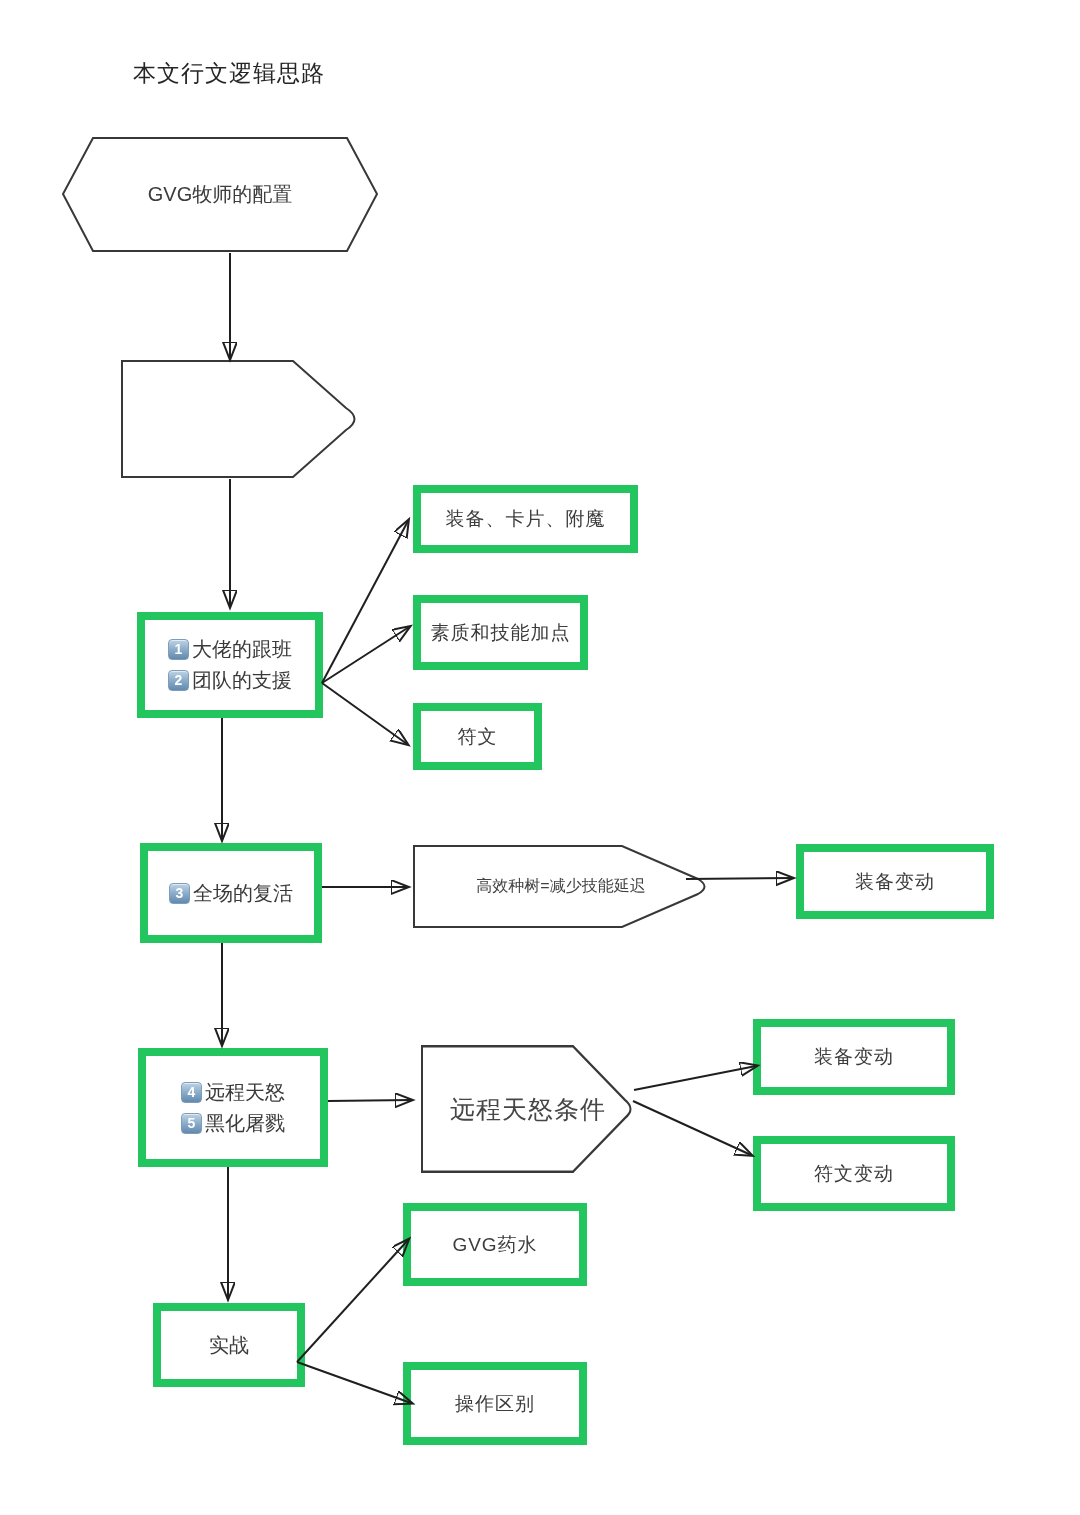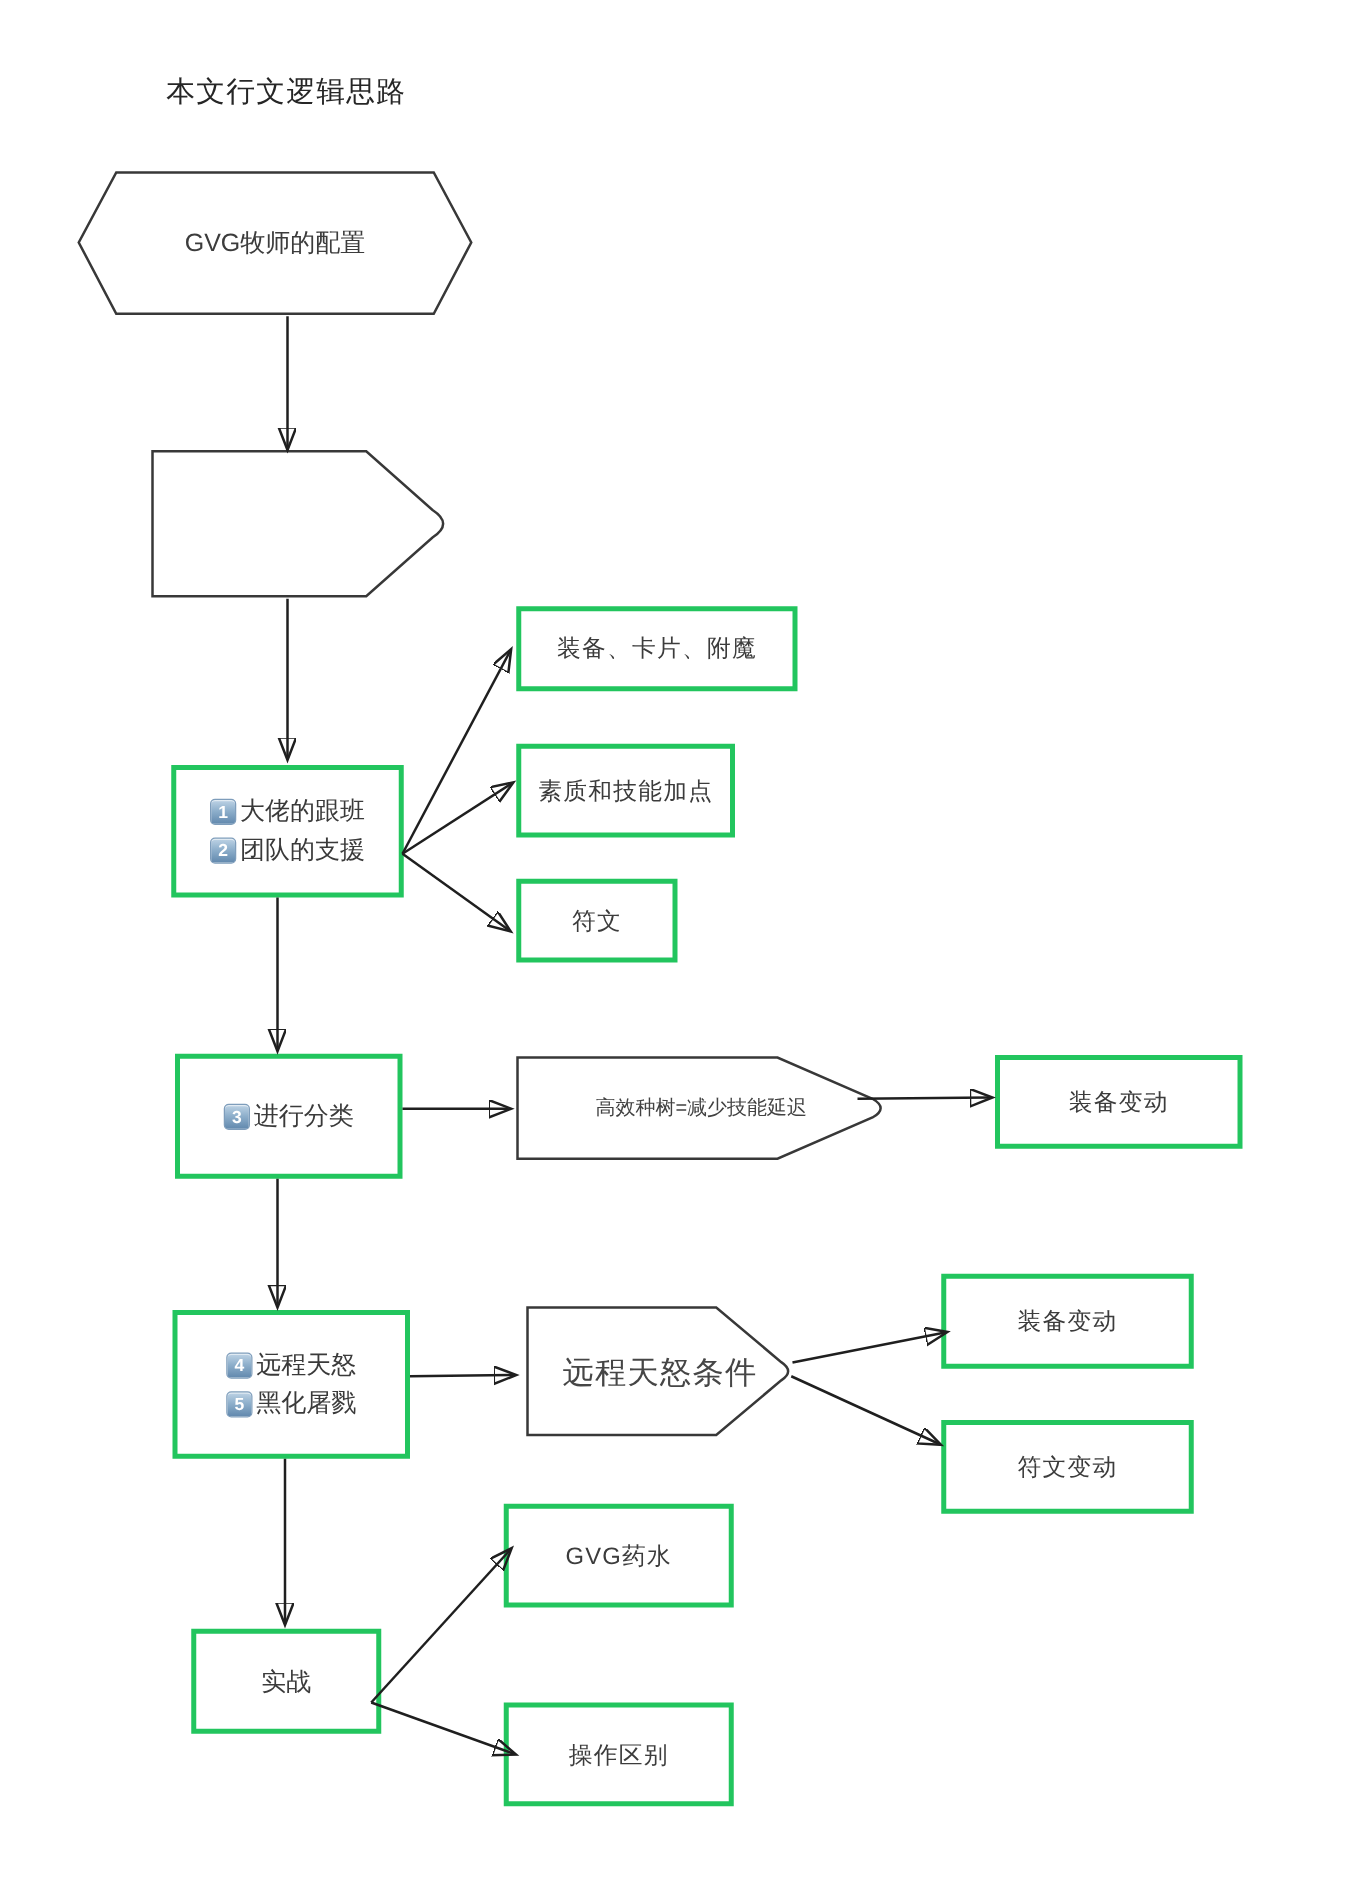--- a/index.html
+++ b/index.html
@@ -6,21 +6,21 @@
   .canvas{
     position:relative;width:1080px;height:1515px;background:#ffffff;
     font-family:"Liberation Sans","DejaVu Sans",sans-serif;
     color:#333;overflow:hidden;
   }
   .title{
     position:absolute;left:133px;top:58px;font-size:23px;color:#262626;
     letter-spacing:1px;white-space:nowrap;
   }
   .node{position:absolute;display:flex;align-items:center;justify-content:center;box-sizing:border-box;}
-  .rect{border:4px solid #22c55e;background:#ffffff;}
+  .rect{border:8px solid #22c55e;background:#ffffff;}
   .shaped{background:transparent;}
   .shape{position:absolute;left:0;top:0;width:100%;height:100%;overflow:visible;}
   .shape path,.shape polygon{fill:#ffffff;stroke:#383838;stroke-width:2;}
   .lbl{position:relative;z-index:1;text-align:left;color:#3c3c3c;}
   .lbl-20{font-size:20px;}
   .lbl-19{font-size:19px;letter-spacing:1px;}
   .lbl-big{font-size:26px;color:#4f4f4f;letter-spacing:2px;line-height:33px;}
   .lbl-wrath{font-size:25px;color:#464646;letter-spacing:1px;}
   .lbl-tree{font-size:16px;color:#424242;}
   .group{flex-direction:column;}
@@ -72,21 +72,21 @@
   <div class="node rect" style="left:413px;top:595px;width:175px;height:75px">
     <span class="lbl lbl-19">素质和技能加点</span>
   </div>
   <div class="node rect" style="left:413px;top:703px;width:129px;height:67px">
     <span class="lbl lbl-19">符文</span>
   </div>
 
   <div class="node rect group" style="left:140px;top:843px;width:182px;height:100px">
     <div class="gline">
       <span class="badge">3</span>
-      <span>进行分类</span>
+      <span>全场的复活</span>
     </div>
   </div>
 
   <div class="node shaped" style="left:413px;top:845px;width:296px;height:83px">
     <svg class="shape" viewBox="0 0 296 83" preserveAspectRatio="none">
       <path d="M1,1 L209,1 L285,34 Q298,41.5 285,49 L209,82 L1,82 Z"></path>
     </svg>
     <span class="lbl lbl-tree">高效种树=减少技能延迟</span>
   </div>
 
@@ -98,21 +98,21 @@
     <div class="gline">
       <span class="badge">4</span>
       <span>远程天怒</span>
     </div>
     <div class="gline">
       <span class="badge">5</span>
       <span>黑化屠戮</span>
     </div>
   </div>
 
-  <div class="node shaped" style="left:421px;top:1045px;width:214px;height:104px">
+  <div class="node shaped" style="left:421px;top:1045px;width:214px;height:128px">
     <svg class="shape" viewBox="0 0 214 100" preserveAspectRatio="none">
       <path d="M1,1 L152,1 L204,43 Q215,50 204,57 L152,99 L1,99 Z"></path>
     </svg>
     <span class="lbl lbl-wrath">远程天怒条件</span>
   </div>
 
   <div class="node rect" style="left:753px;top:1019px;width:202px;height:76px">
     <span class="lbl lbl-19">装备变动</span>
   </div>
   <div class="node rect" style="left:153px;top:1303px;width:152px;height:84px">

